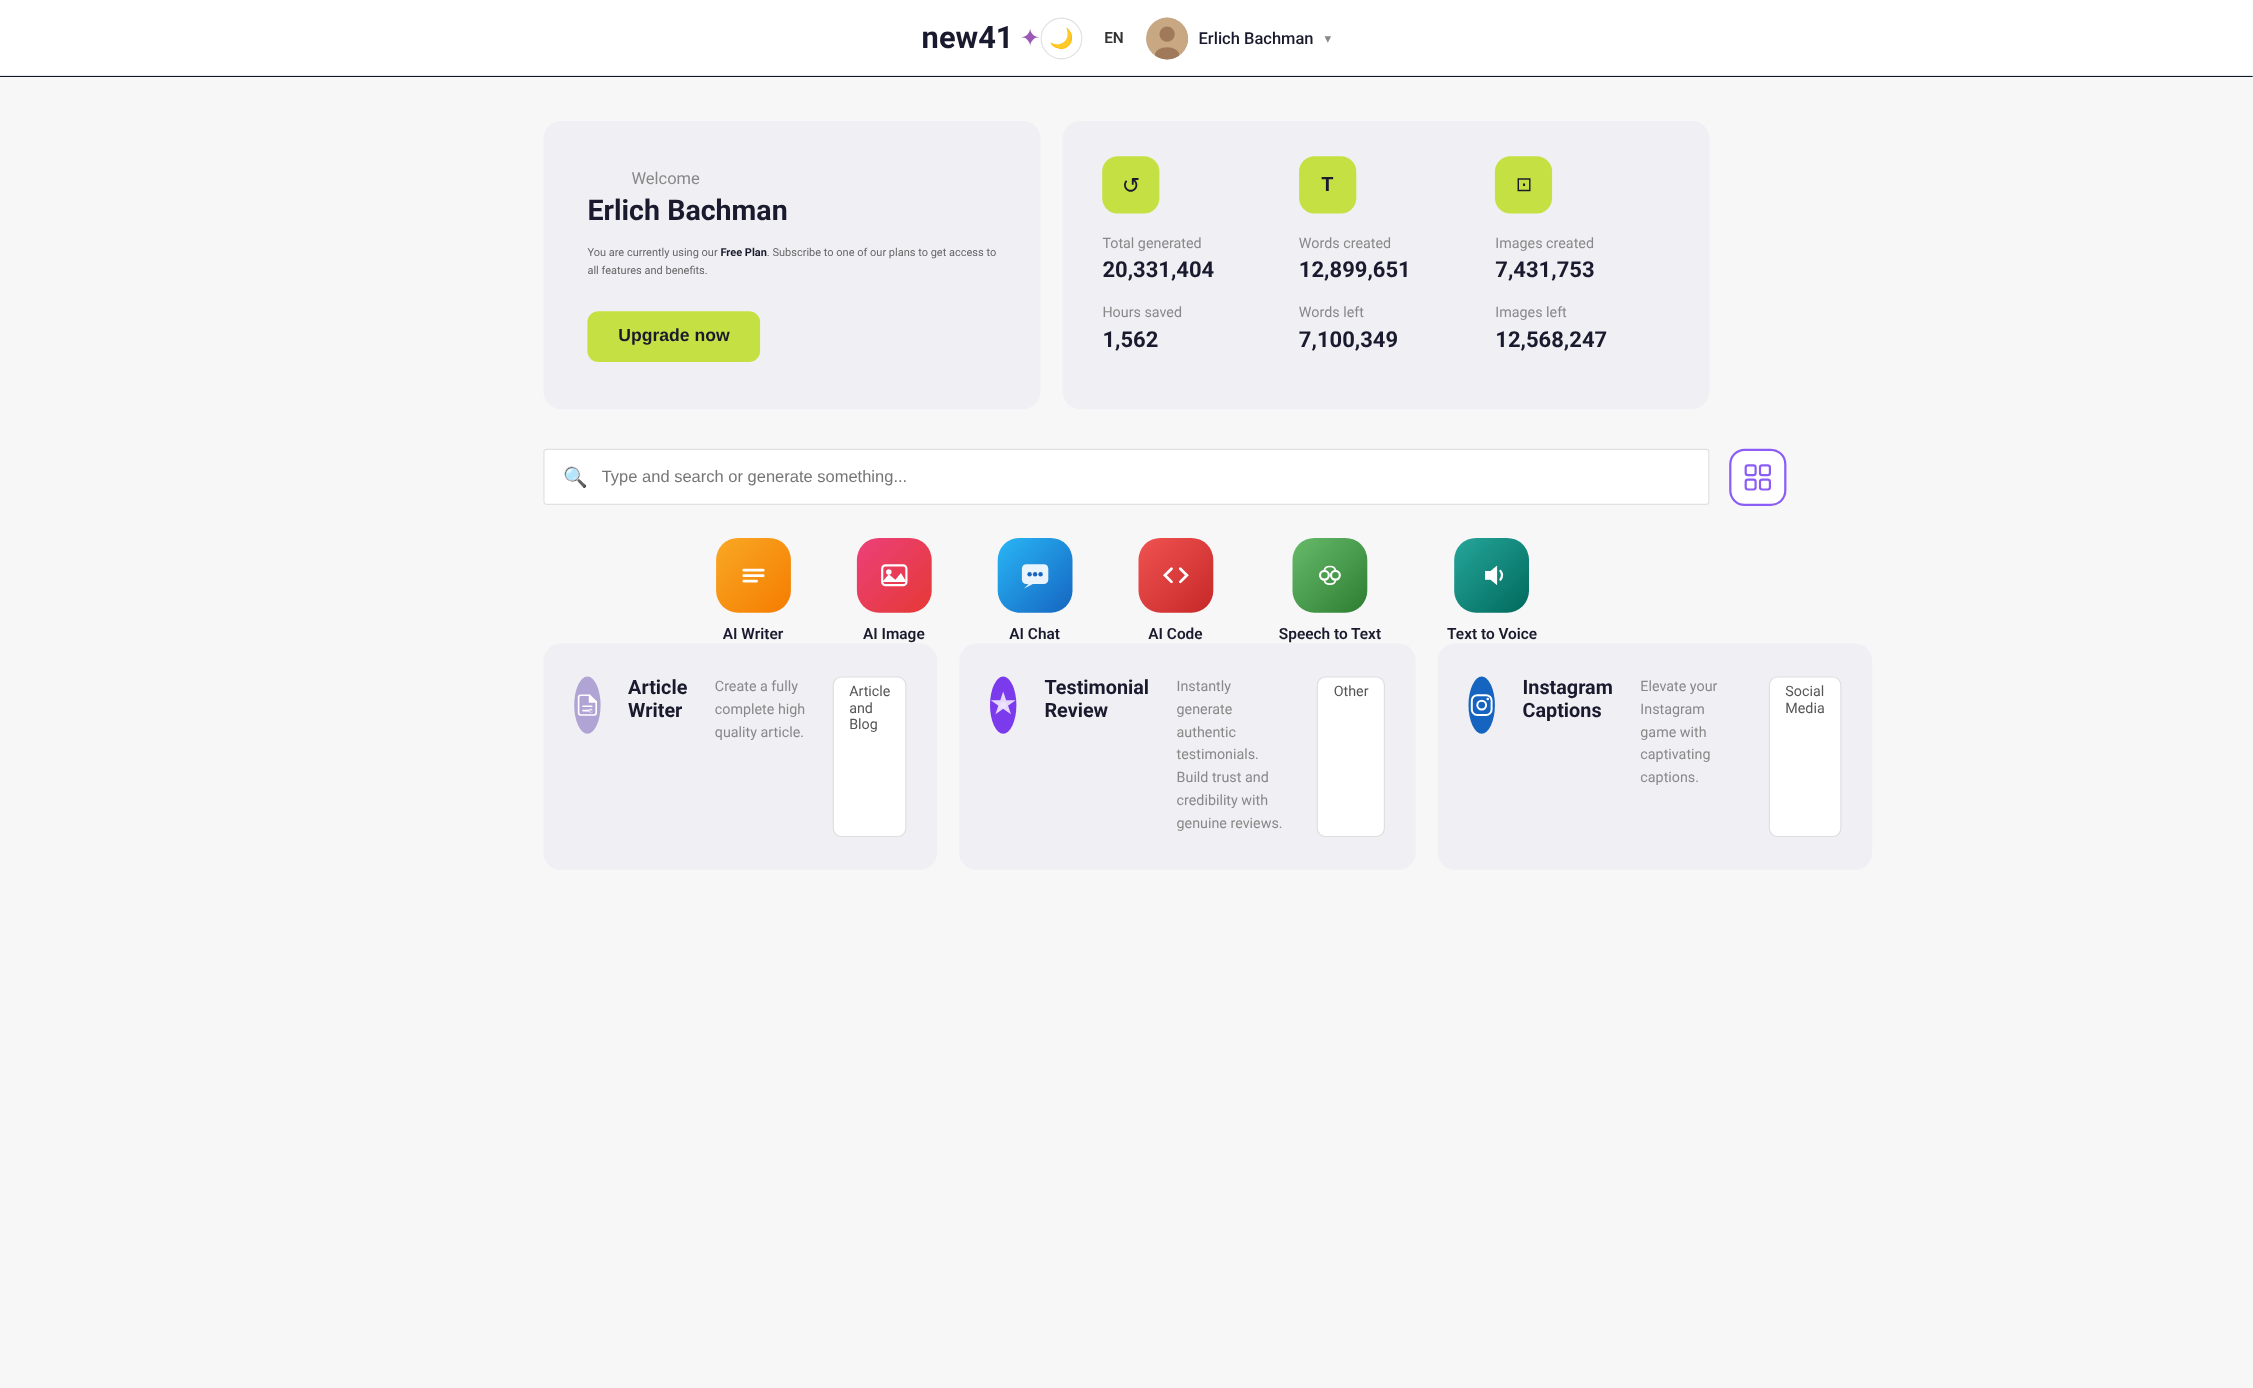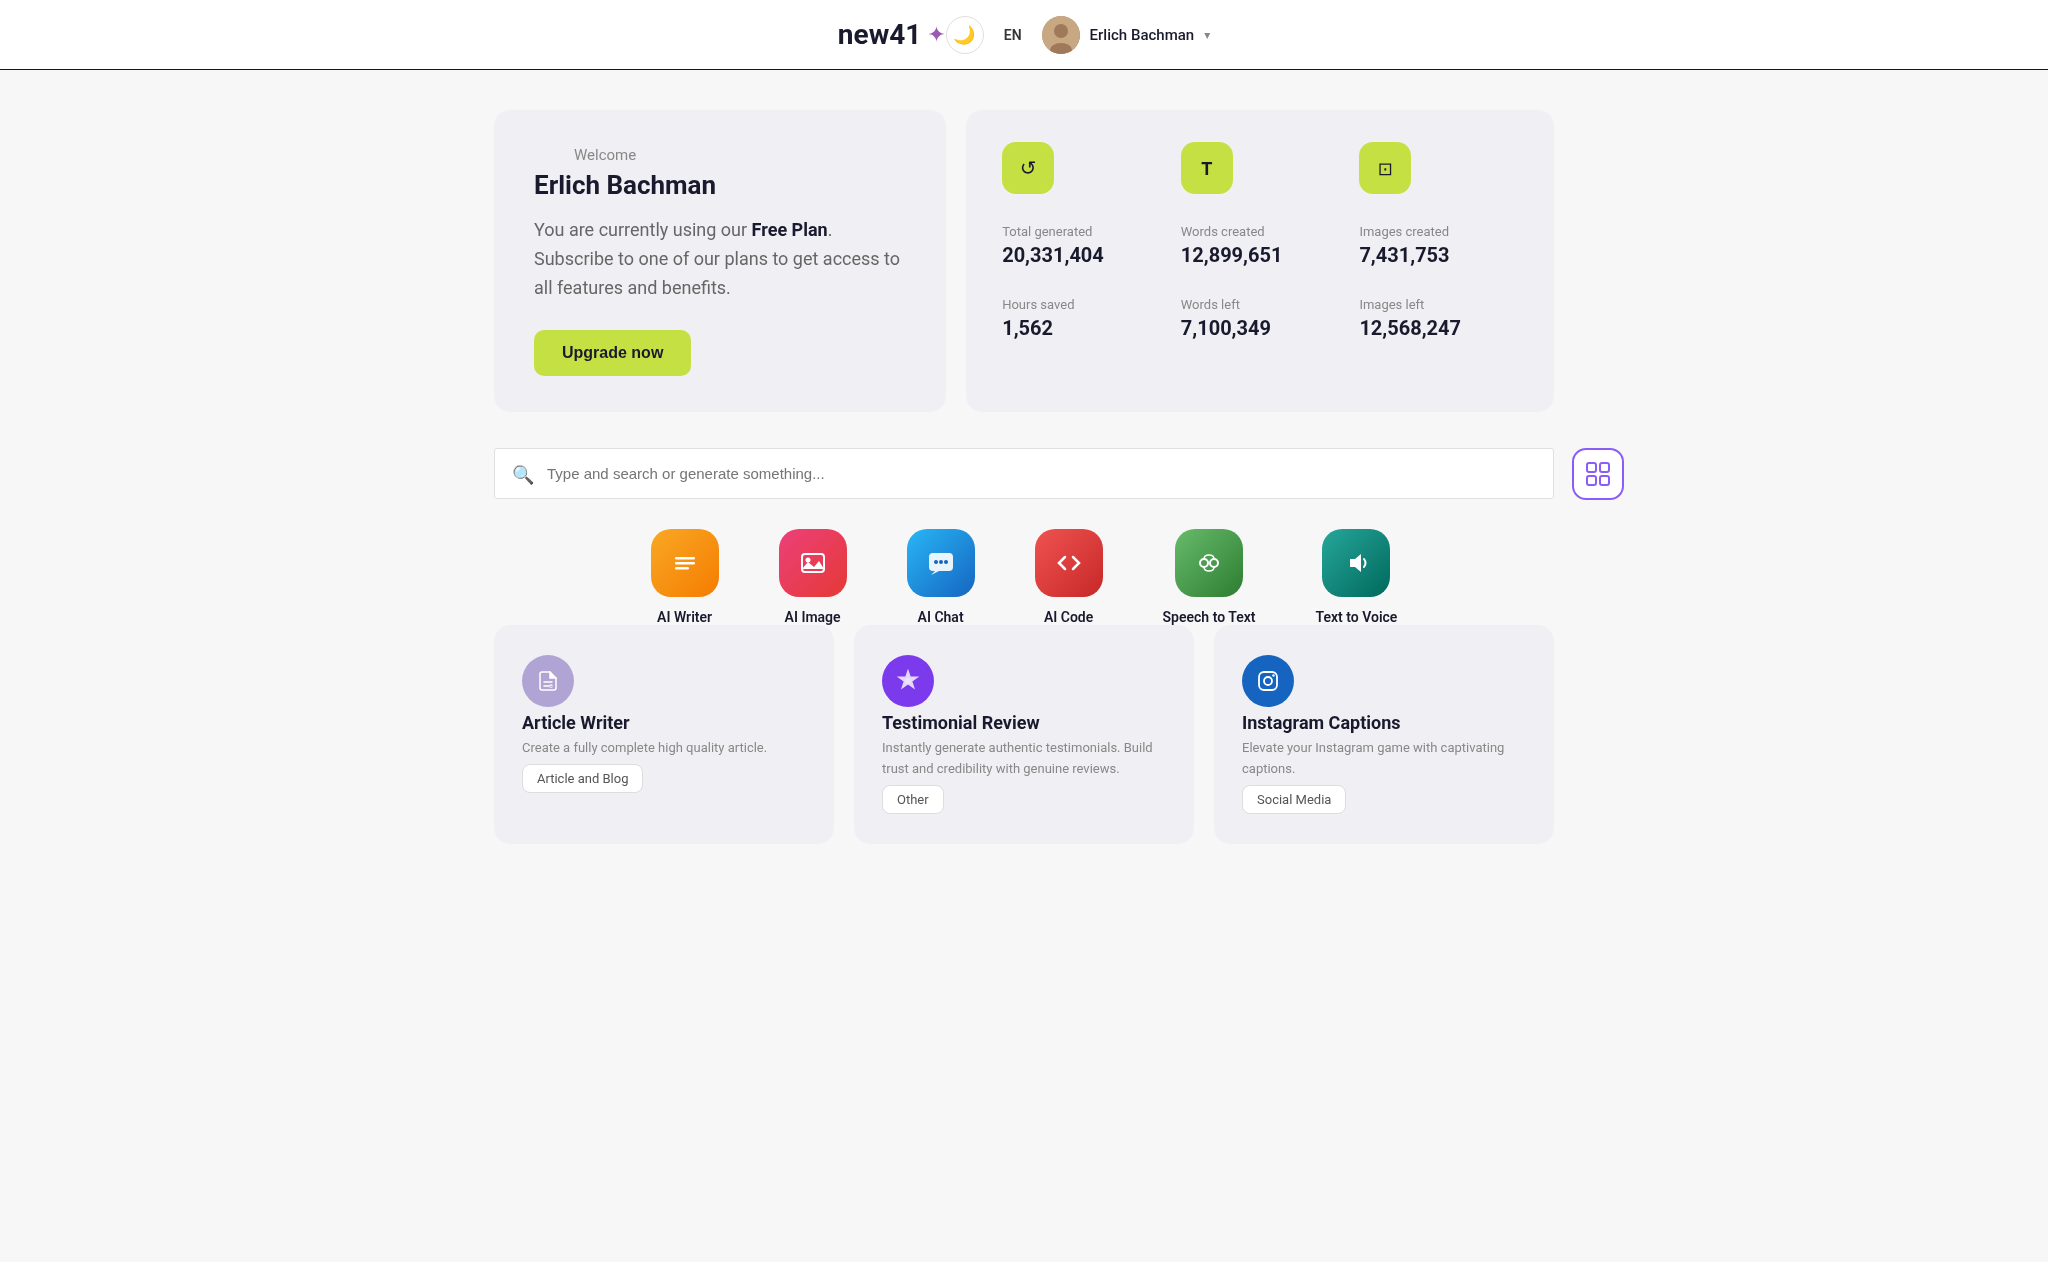--- a/index.html
+++ b/index.html
@@ -115,21 +115,21 @@
       margin-bottom: 6px;
       margin-left: 40px;
     }
     .welcome-name {
       font-size: 26px;
       font-weight: 700;
       color: #1a1a2e;
       margin-bottom: 16px;
     }
     .welcome-desc {
-      font-size: 18px;
+      font-size: 10px;
       color: #666;
       line-height: 1.6;
       margin-bottom: 28px;
     }
     .welcome-desc strong {
       color: #1a1a2e;
       font-weight: 700;
     }
     .upgrade-btn {
       background: #c5e042;
@@ -271,22 +271,22 @@
     .cards-row {
       display: grid;
       grid-template-columns: repeat(3, 1fr);
       gap: 20px;
     }
     .tool-card {
       background: #f0f0f4;
       border-radius: 16px;
       padding: 30px 28px;
       display: flex;
-      flex-direction: column;
-      gap: 5px;
+      flex-direction: row;
+      gap: 25px;
       cursor: pointer;
     }
     .tool-card-icon {
       width: 52px;
       height: 52px;
       border-radius: 50%;
       display: flex;
       align-items: center;
       justify-content: center;
       font-size: 22px;

